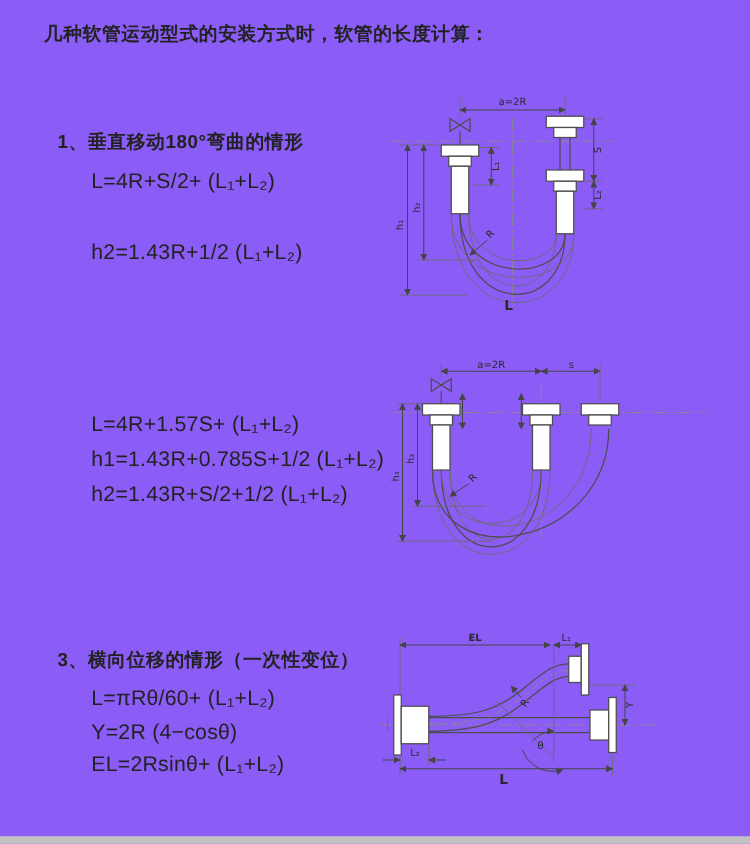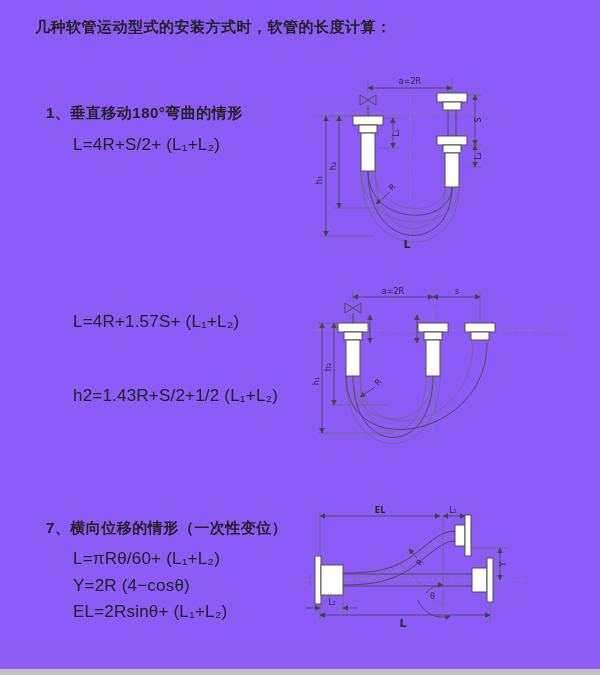--- a/index.html
+++ b/index.html
@@ -22,25 +22,27 @@
 </style>
 </head>
 <body>
 
 <div class="page">
 
   <div class="doc-title">几种软管运动型式的安装方式时，软管的长度计算：</div>
 
   <div class="sec-heading" style="left:46px;top:104px">1、垂直移动180°弯曲的情形</div>
   <div class="formula" style="left:73px;top:135px">L=4R+S/2+ (L₁+L₂)</div>
-
-  <div class="formula" style="left:73px;top:312px">L=4R+1.57S+ (L₁+L₂)</div>
+  <div class="formula" style="left:73px;top:192px">h2=1.43R+1/2 (L₁+L₂)</div>
+
+  <div class="formula" style="left:73px;top:330px">L=4R+1.57S+ (L₁+L₂)</div>
+  <div class="formula" style="left:73px;top:358px">h1=1.43R+0.785S+1/2 (L₁+L₂)</div>
   <div class="formula" style="left:73px;top:386px">h2=1.43R+S/2+1/2 (L₁+L₂)</div>
 
-  <div class="sec-heading" style="left:46px;top:519px">7、横向位移的情形（一次性变位）</div>
+  <div class="sec-heading" style="left:46px;top:519px">3、横向位移的情形（一次性变位）</div>
   <div class="formula" style="left:73px;top:549px">L=πRθ/60+ (L₁+L₂)</div>
   <div class="formula" style="left:73px;top:576px">Y=2R (4−cosθ)</div>
   <div class="formula" style="left:73px;top:602px">EL=2Rsinθ+ (L₁+L₂)</div>
 
   <div class="diagram" style="left:312px;top:68px">
   <svg width="250" height="190" viewBox="0 0 250 190">
     <defs>
       <pattern id="br1" patternUnits="userSpaceOnUse" width="4" height="4">
         <path d="M0,0 L4,4 M0,4 L4,0" stroke="#888" stroke-width=".5"></path>
       </pattern>

